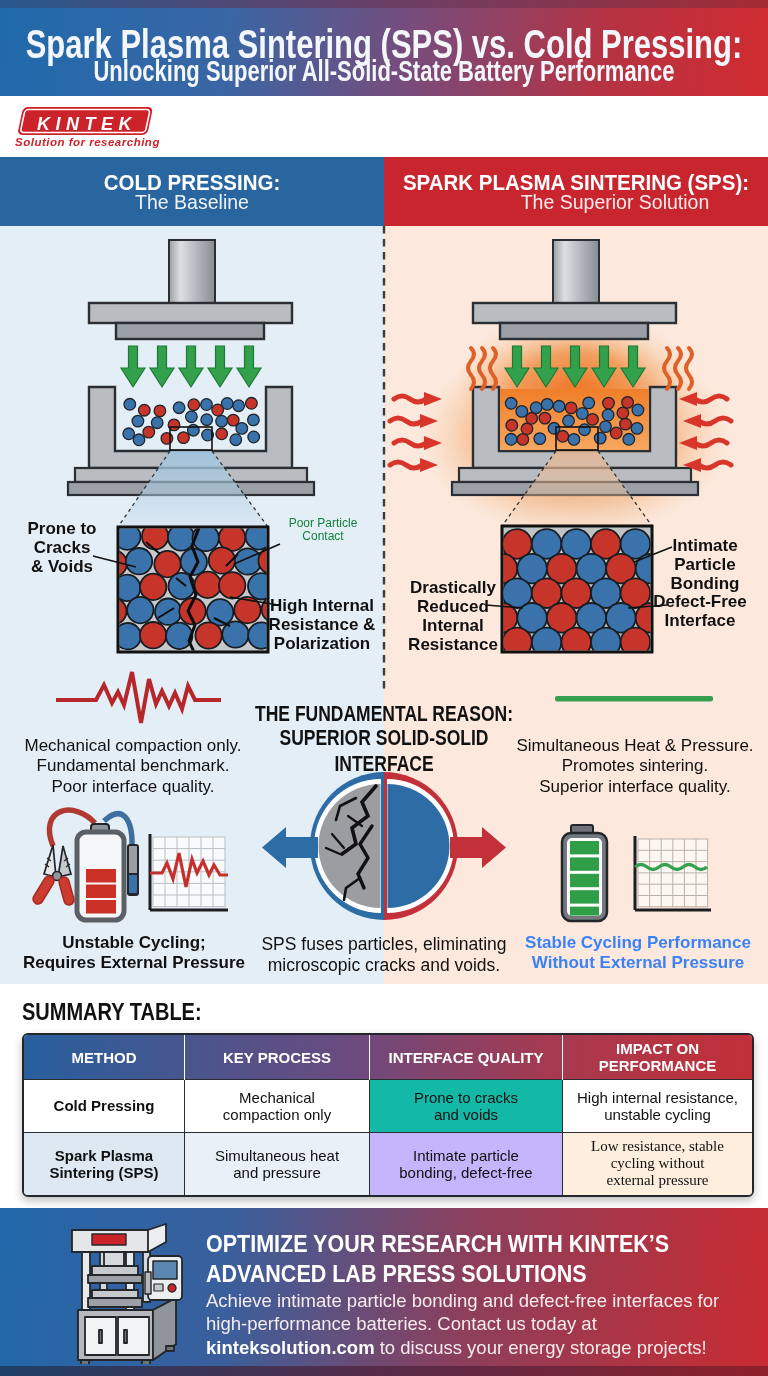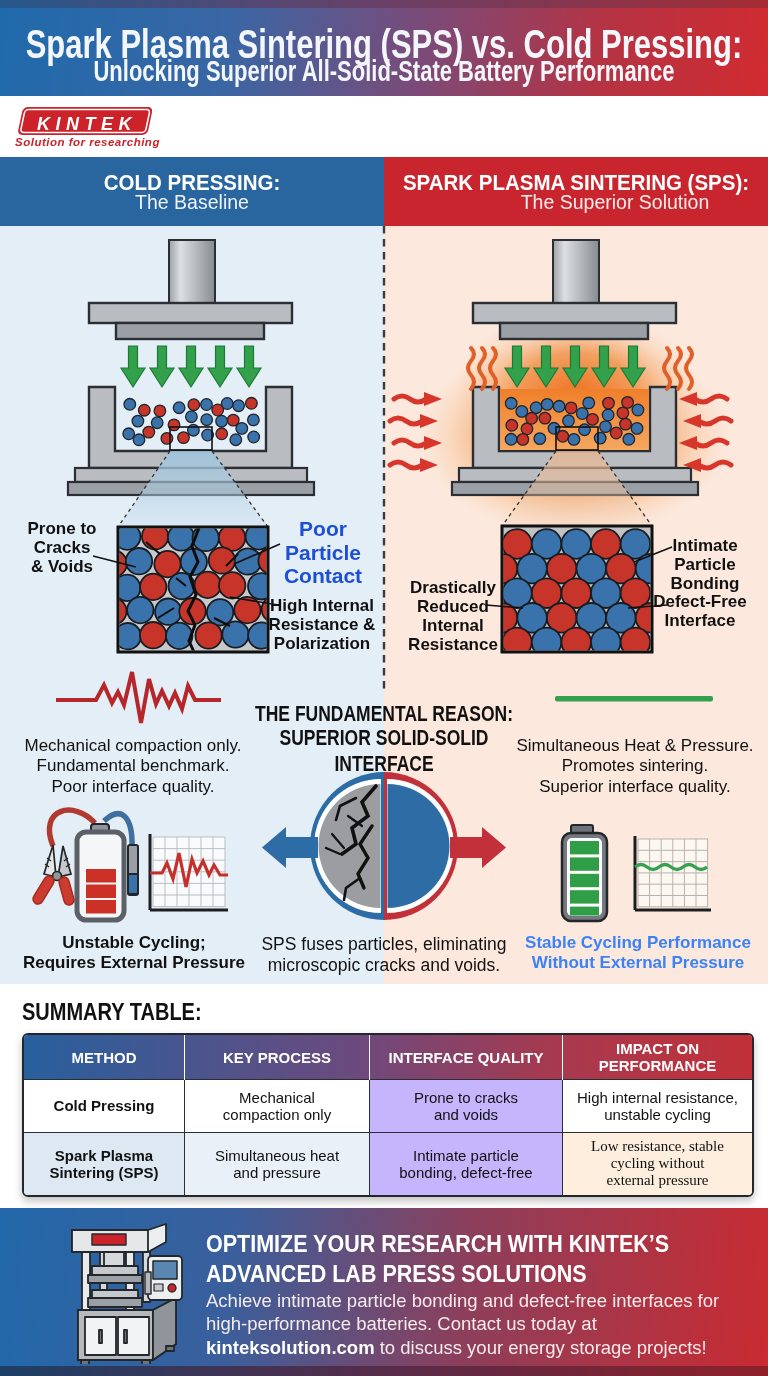--- a/index.html
+++ b/index.html
@@ -344,21 +344,21 @@
       <line x1="638" y1="646.9" x2="708" y2="646.9" stroke="#b9b2ab" stroke-width="1"></line>
       <line x1="638" y1="658.2" x2="708" y2="658.2" stroke="#b9b2ab" stroke-width="1"></line>
       <line x1="638" y1="669.5" x2="708" y2="669.5" stroke="#b9b2ab" stroke-width="1"></line>
       <line x1="638" y1="680.8" x2="708" y2="680.8" stroke="#b9b2ab" stroke-width="1"></line>
       <path d="M 635 684 L 635 610 M 635 684 L 711 684" stroke="#1c1f22" stroke-width="3"></path>
       <path d="M 635 641 q 6 -5 12 0 t 12 0 t 12 0 t 12 0 t 12 0 t 12 0" fill="none" stroke="#35a04e" stroke-width="3.2"></path>
     </g>
 </svg>
 
 <div class="abs ctr" style="left:12px;top:519px;width:100px;font-size:17px;font-weight:bold;line-height:1.12;color:#111;">Prone to<br>Cracks<br>&amp; Voids</div>
-<div class="abs ctr" style="left:268px;top:517px;width:110px;font-size:21px;font-weight:bold;line-height:1.12;color:#1d4ed8;">Poor Particle<br>Contact</div>
+<div class="abs ctr" style="left:268px;top:517px;width:110px;font-size:12px;font-weight:normal;line-height:1.12;color:#15803d;">Poor Particle<br>Contact</div>
 <div class="abs ctr" style="left:262px;top:596px;width:120px;font-size:17px;font-weight:bold;line-height:1.12;color:#111;">High Internal<br>Resistance &amp;<br>Polarization</div>
 
 <div class="abs ctr" style="left:655px;top:516px;width:100px;font-size:17px;font-weight:bold;line-height:1.12;color:#111;margin-top:20px;">Intimate<br>Particle<br>Bonding</div>
 <div class="abs ctr" style="left:390px;top:578px;width:126px;font-size:17px;font-weight:bold;line-height:1.12;color:#111;">Drastically<br>Reduced<br>Internal<br>Resistance</div>
 <div class="abs ctr" style="left:638px;top:592px;width:124px;font-size:17px;font-weight:bold;line-height:1.12;color:#111;">Defect-Free<br>Interface</div>
 
 <div class="abs ctr" style="left:234px;top:701px;width:300px;font-size:17.5px;font-weight:bold;line-height:1.1;color:#111;transform:scaleY(1.3);transform-origin:top center;">THE FUNDAMENTAL REASON:<br>SUPERIOR SOLID-SOLID<br>INTERFACE</div>
 <div class="abs ctr" style="left:18px;top:736px;width:230px;font-size:17px;line-height:1.2;color:#111;">Mechanical compaction only.<br>Fundamental benchmark.<br>Poor interface quality.</div>
 <div class="abs ctr" style="left:516px;top:736px;width:238px;font-size:17px;line-height:1.2;color:#111;">Simultaneous Heat &amp; Pressure.<br>Promotes sintering.<br>Superior interface quality.</div>
 <div class="abs ctr" style="left:10px;top:933px;width:248px;font-size:17px;font-weight:bold;line-height:1.2;color:#111;">Unstable Cycling;<br>Requires External Pressure</div>
@@ -372,21 +372,21 @@
     <tbody>
         <tr style="height:44px;background:linear-gradient(90deg,#27609e 0%,#6b4a7e 45%,#a63a50 72%,#c23038 100%);color:#fff;font-size:15px;font-weight:bold;text-align:center;">
       <td style="width:158px;border-right:1px solid #fff;">METHOD</td>
       <td style="width:182px;border-right:1px solid #fff;">KEY PROCESS</td>
       <td style="width:190px;border-right:1px solid #fff;">INTERFACE QUALITY</td>
       <td>IMPACT ON<br>PERFORMANCE</td>
     </tr>
     <tr style="height:52px;font-size:15px;text-align:center;color:#111;">
       <td style="background:#fff;border-right:1px solid #2a2e33;border-top:1px solid #2a2e33;font-weight:bold;">Cold Pressing</td>
       <td style="background:#fff;border-right:1px solid #2a2e33;border-top:1px solid #2a2e33;">Mechanical<br>compaction only</td>
-      <td style="background:#c4b5fd;border-right:1px solid #2a2e33;border-top:1px solid #2a2e33;">Prone to cracks<br>and voids</td>
+      <td style="background:#14b8a6;border-right:1px solid #2a2e33;border-top:1px solid #2a2e33;">Prone to cracks<br>and voids</td>
       <td style="background:#fff;border-top:1px solid #2a2e33;">High internal resistance,<br>unstable cycling</td>
     </tr>
     <tr style="height:62px;font-size:15px;text-align:center;color:#111;">
       <td style="background:#dde8f3;border-right:1px solid #2a2e33;border-top:1px solid #2a2e33;font-weight:bold;">Spark Plasma<br>Sintering (SPS)</td>
       <td style="background:#e9f0f8;border-right:1px solid #2a2e33;border-top:1px solid #2a2e33;">Simultaneous heat<br>and pressure</td>
       <td style="background:#c4b5fd;border-right:1px solid #2a2e33;border-top:1px solid #2a2e33;">Intimate particle<br>bonding, defect-free</td>
       <td style="background:#fdeede;border-top:1px solid #2a2e33;font-family:Liberation Serif, serif;">Low resistance, stable<br>cycling without<br>external pressure</td>
     </tr>
   </tbody>
     </table>

